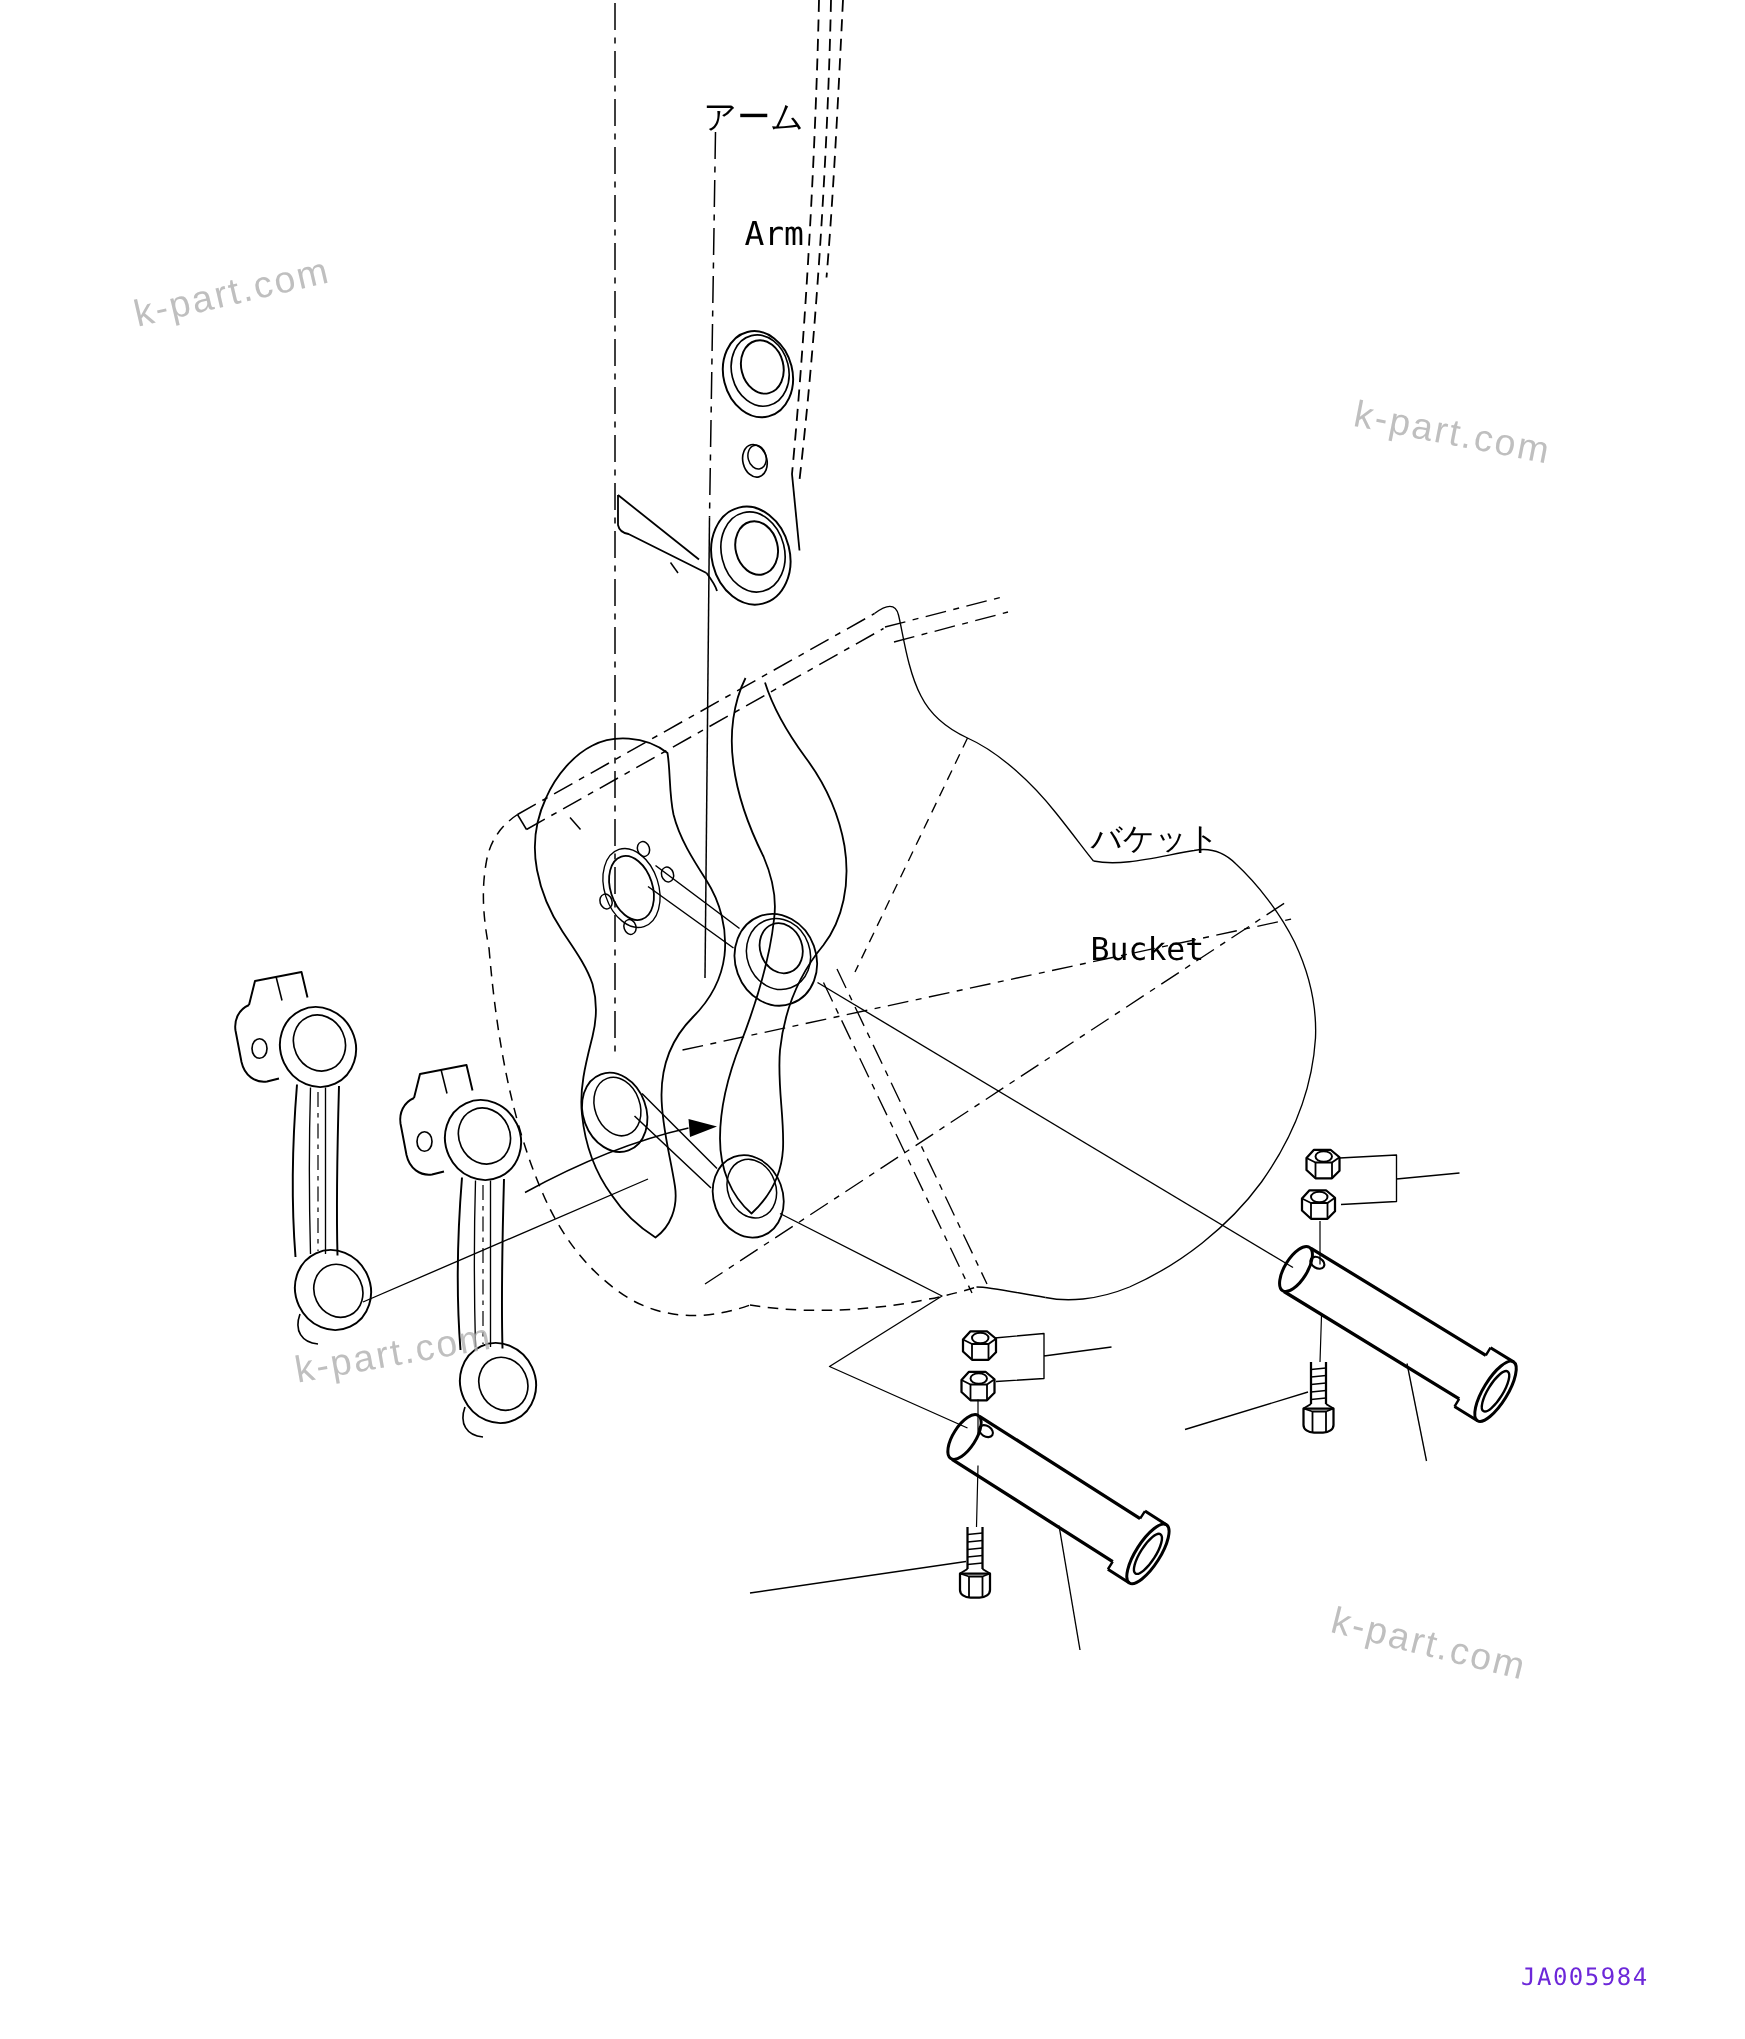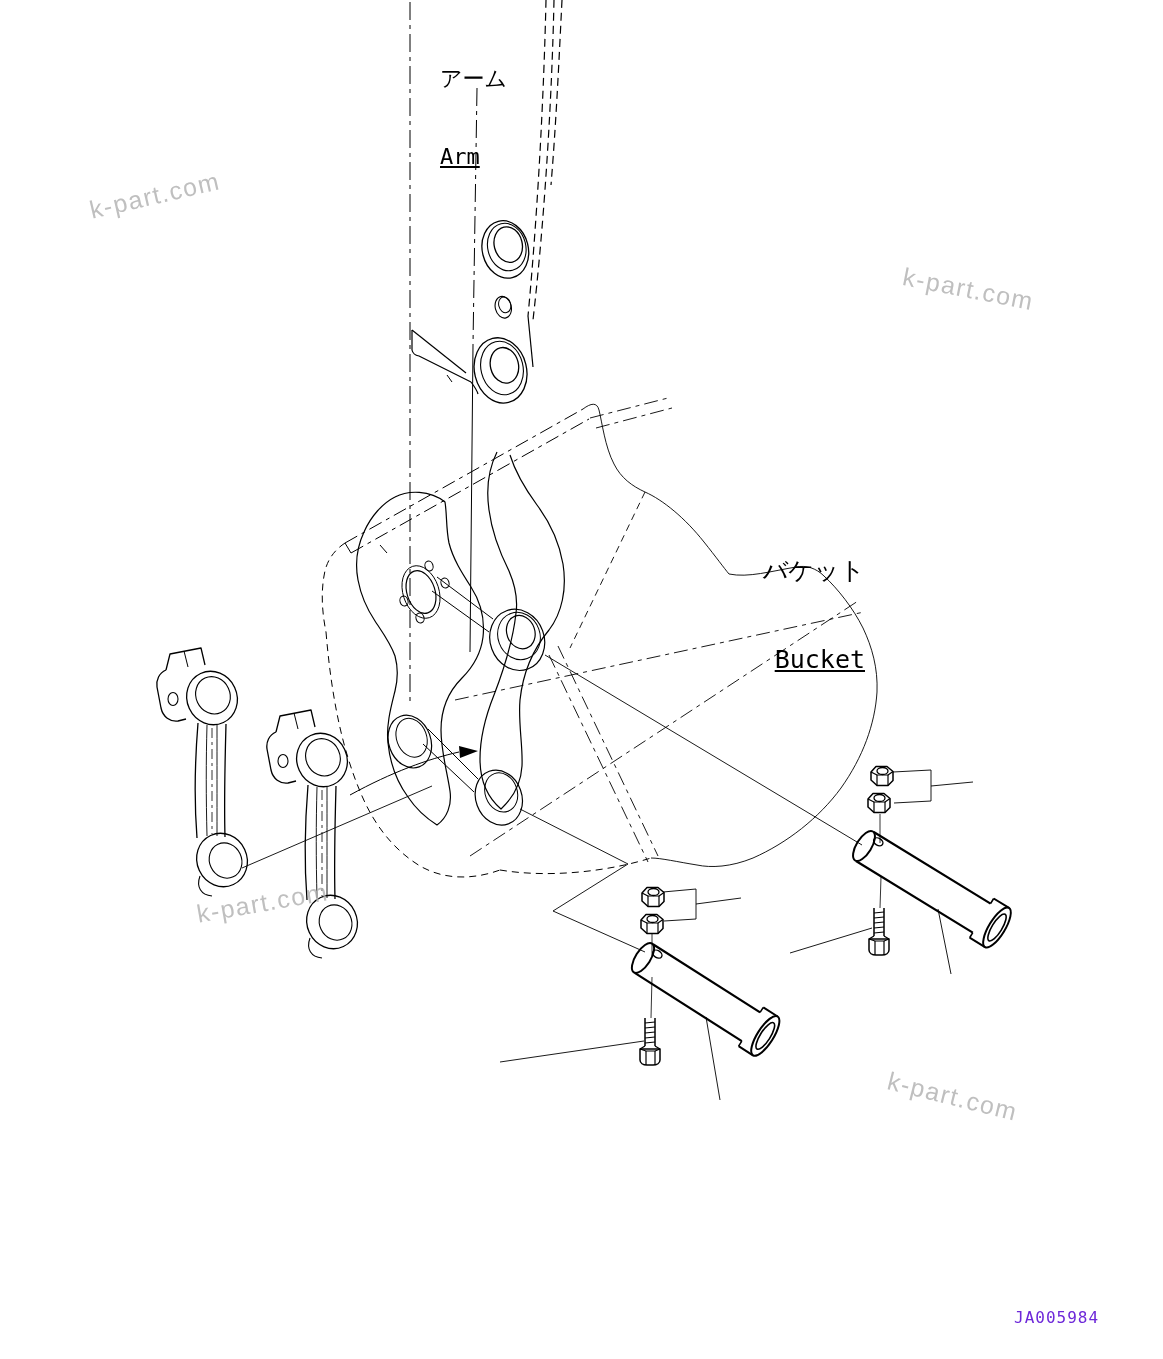--- a/index.html
+++ b/index.html
@@ -6,26 +6,26 @@
   .page{
     position:relative;
     width:1163px;height:1359px;
     background:#ffffff;
     overflow:hidden;
     font-family:"DejaVu Sans Mono","Liberation Mono",monospace;
   }
   svg.diagram{position:absolute;left:0;top:0;}
   .label{
     position:absolute;color:#000;
-    font-size:22px;line-height:1.18;text-align:left;white-space:pre;
+    font-size:22px;line-height:1.18;text-align:right;white-space:pre;
   }
   .label .ja{display:block;}
-  .label .en{display:block;text-decoration:underline;}
+  .label .en{display:block;}
   #arm-label{left:440px;top:14px;width:96px;}
-  #bucket-label{left:745px;top:497px;width:120px;text-align:right;font-size:25px;}
+  #bucket-label{left:727px;top:497px;width:120px;text-align:left;font-size:21px;}
   #drawing-number{
     position:absolute;left:1014px;top:1308px;
     font-size:16px;letter-spacing:1px;color:#6d28d9;
   }
   .wm{
     position:absolute;
     font-family:"Liberation Sans",sans-serif;
     font-size:25px;color:#b0b0b0;letter-spacing:1.5px;
     opacity:.8;transform-origin:left center;white-space:nowrap;
   }

